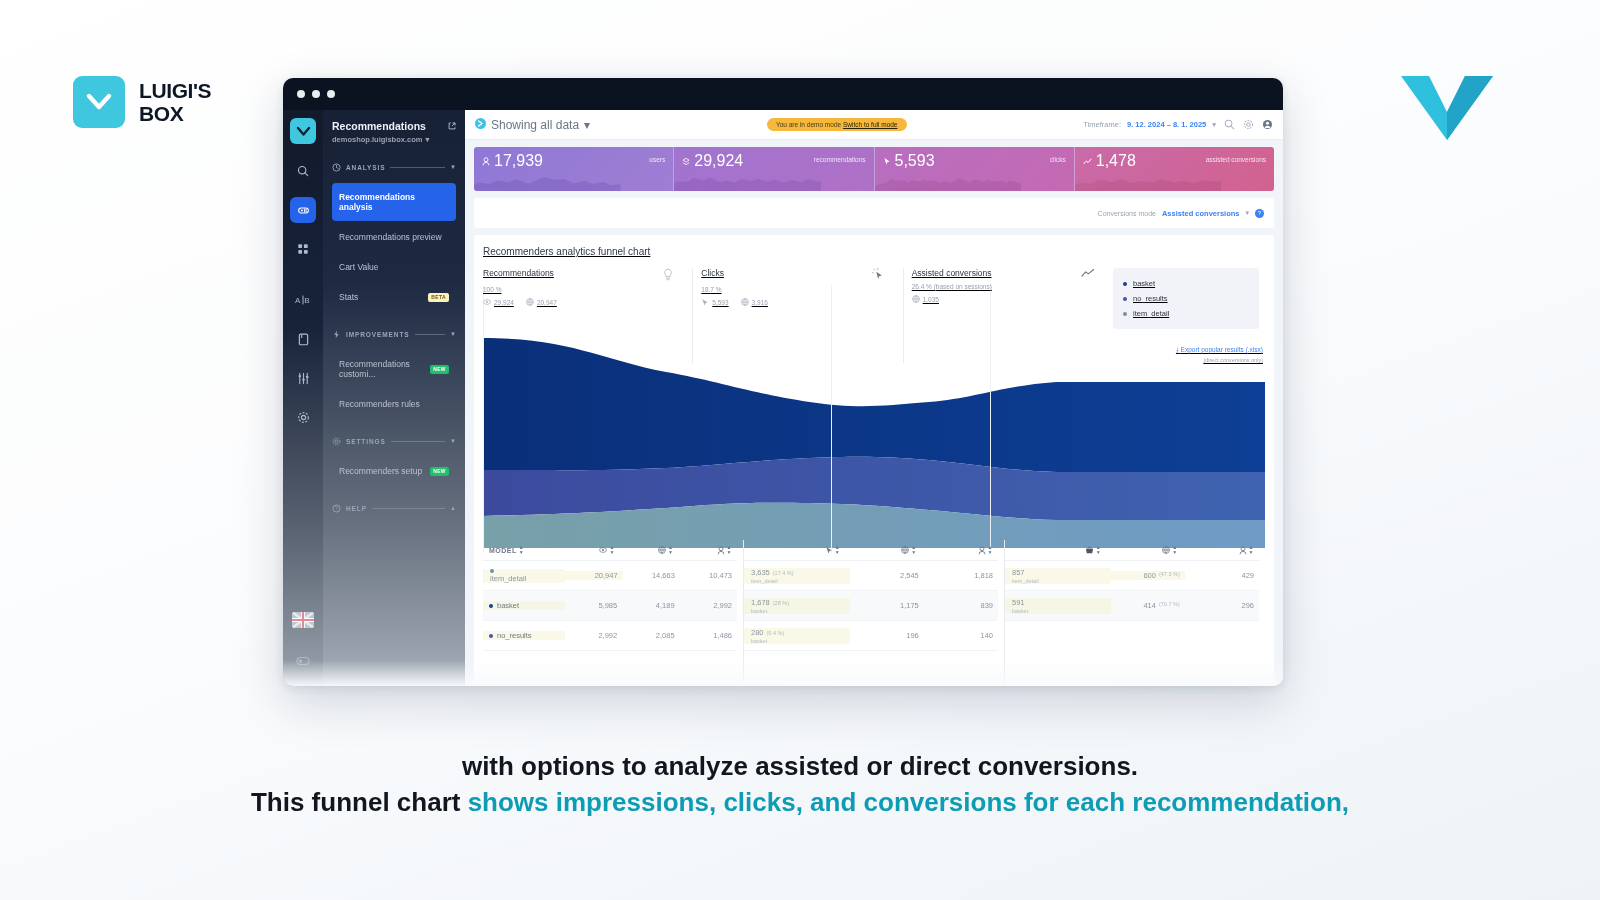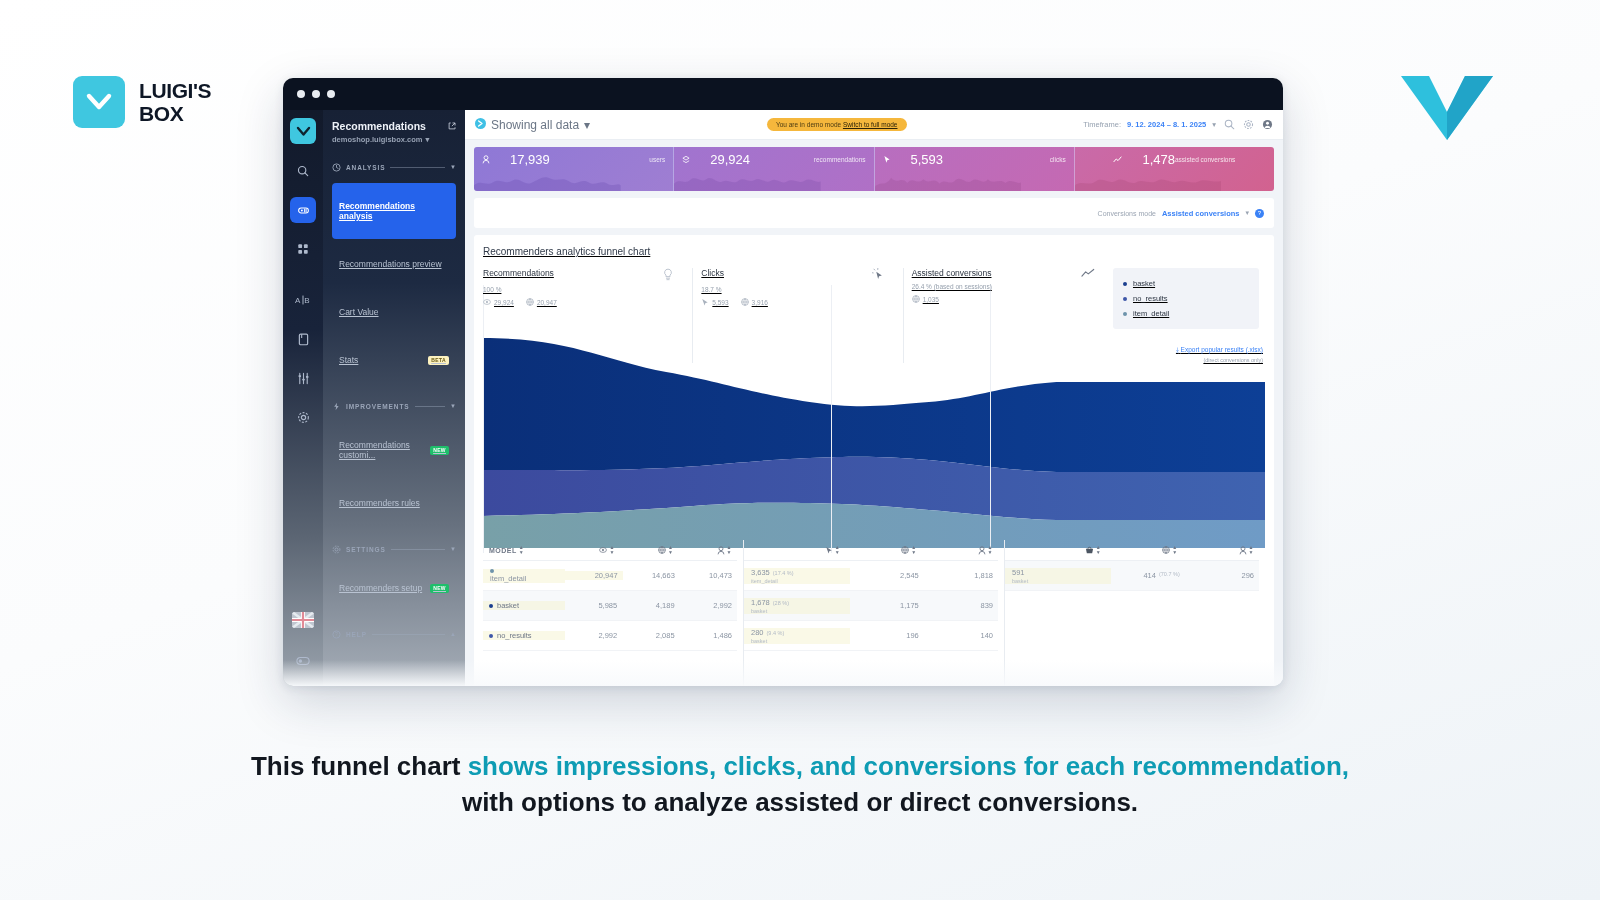--- a/index.html
+++ b/index.html
@@ -60,22 +60,22 @@
     width: 142px; flex: 0 0 142px;
     background: linear-gradient(180deg,#172135 0%,#1d2a42 30%,#67717f 72%,#a6aeb8 100%);
     padding: 10px 9px 0 9px; color: #cfd6e2;
   }
   .menu-title { font-size: 10.5px; font-weight: 700; color: #eef2f8; display:flex; justify-content: space-between; align-items:center;}
   .menu-sub { font-size: 7.5px; color: #97a2b4; margin-top: 3px; display:flex; align-items:center; gap:3px;font-weight:bold;}
   .grp { display: flex; align-items: center; gap: 5px; margin: 14px 0 7px 0; }
   .grp-label { font-size: 6.5px; letter-spacing: .9px; color: #9aa5b8; font-weight: 700; }
   .grp-line { flex: 1; height: 1px; background: rgba(160,172,190,.42); }
   .grp-caret { font-size: 6px; color: #9aa5b8; }
-  .m-item { font-size: 8.5px; padding: 18px 7px; border-radius: 4px; color: #b9c3d2;
-            display: flex; align-items: center; justify-content: space-between; margin-bottom: 2px; text-decoration: underline; }
+  .m-item { font-size: 8.5px; padding: 9px 7px; border-radius: 4px; color: #b9c3d2;
+            display: flex; align-items: center; justify-content: space-between; margin-bottom: 2px; }
   .m-item.sel { background: #2563eb; color: #fff; font-weight: 600; }
   .badge { font-size: 5px; font-weight: 700; padding: 1.5px 3px; border-radius: 2px; letter-spacing: .4px; }
   .badge.beta { background: #fdf2bf; color: #6b5a12; }
   .badge.new  { background: #1fbf6b; color: #fff; }
 
   
   .main { flex: 1; background: #f1f4f8; display: flex; flex-direction: column; }
   .topbar { height: 30px; background: #fff; display: flex; align-items: center; padding: 0 10px; gap: 8px;
             border-bottom: 1px solid #eaeef3; }
   .showing { display: flex; align-items: center; gap: 5px; font-size: 12px; color: #6b7686; }
@@ -86,22 +86,22 @@
   .ico-btn { color: #aab4c4; display: flex; align-items: center; }
 
   
   .kpis { height: 44px; display: flex; margin: 7px 9px 0 9px; border-radius: 3px; overflow: hidden; }
   .kpi { flex: 1; position: relative; padding: 5px 8px; display: flex; align-items: flex-start;
          justify-content: space-between; border-right: 1px solid rgba(255,255,255,.35); overflow: hidden;}
   .kpi:last-child { border-right: 0; }
   .k1 { background: linear-gradient(135deg,#8e78d6,#9f7ed2); }
   .k2 { background: linear-gradient(135deg,#a074cf,#b070c6); }
   .k3 { background: linear-gradient(135deg,#b76ec0,#c569b2); }
-  .k4 { background: linear-gradient(135deg,#c96aa9,#d2628f); justify-content: center; }
-  .kpi-val { font-size: 13px; color: #fff; font-weight: 500; display: flex; align-items: center; gap: 20px; z-index: 2;}
+  .k4 { background: linear-gradient(135deg,#c96aa9,#d2628f); }
+  .kpi-val { font-size: 16px; color: #fff; font-weight: 500; display: flex; align-items: center; gap: 4px; z-index: 2;}
   .kpi-lbl { font-size: 6.5px; color: rgba(255,255,255,.82); z-index: 2; margin-top: 4px;}
   .spark { position: absolute; left: 0; right: 0; bottom: 0; height: 22px; opacity: .42; }
 
   
   .cmode { background: #fff; margin: 7px 9px 0 9px; height: 30px; border-radius: 3px;
            display: flex; align-items: center; justify-content: flex-end; gap: 6px; padding-right: 10px; }
   .cmode .lab { font-size: 7px; color: #9aa4b2; }
   .cmode .val { font-size: 7.5px; color: #3b82f6; font-weight: 700; }
   .help-circle { width: 9px; height: 9px; border-radius: 50%; background: #3b82f6; color: #fff;
                  font-size: 6px; display: flex; align-items: center; justify-content: center; }
@@ -728,20 +728,31 @@
                   <span style="font-size:5px;line-height:5px">▲<br>▼</span>
                 </div>
                 <div class="th-cell num">
                   <svg width="8" height="9" viewBox="0 0 9 10">
                       <circle cx="4.5" cy="3" r="2.2" stroke="#6f7887" stroke-width="1" fill="none"></circle>
                       <path d="M1.2 9.3a3.3 3.3 0 016.6 0" stroke="#6f7887" stroke-width="1" fill="none"></path>
                     </svg>
                   <span style="font-size:5px;line-height:5px">▲<br>▼</span>
                 </div>
               </div>
+              <div class="tr">
+                <div class="td lbl hl-y" style="align-items:flex-start">
+                  <span>857</span>
+                  <small>item_detail</small>
+                </div>
+                <div class="td hl-y">
+                  <span>600</span>
+                    <span class="pct">(47.3 %)</span>
+                </div>
+                <div class="td">429</div>
+              </div>
               <div class="tr alt">
                 <div class="td lbl hl-y" style="align-items:flex-start">
                   <span>591</span>
                   <small>basket</small>
                 </div>
                 <div class="td">
                   <span>414</span>
                     <span class="pct">(70.7 %)</span>
                 </div>
                 <div class="td">296</div>
@@ -749,19 +760,19 @@
             </div>
           </div>
 
         </div>
       </div>
     </div>
     <div class="fade"></div>
   </div>
 
   <div class="caption">
+    <div>with options to analyze assisted or direct conversions.</div>
     <div>
       <span>This funnel chart </span><span class="hi">shows impressions, clicks, and conversions for each recommendation,</span>
     </div>
-    <div>with options to analyze assisted or direct conversions.</div>
   </div>
 
 </div>
 
 </body></html>

